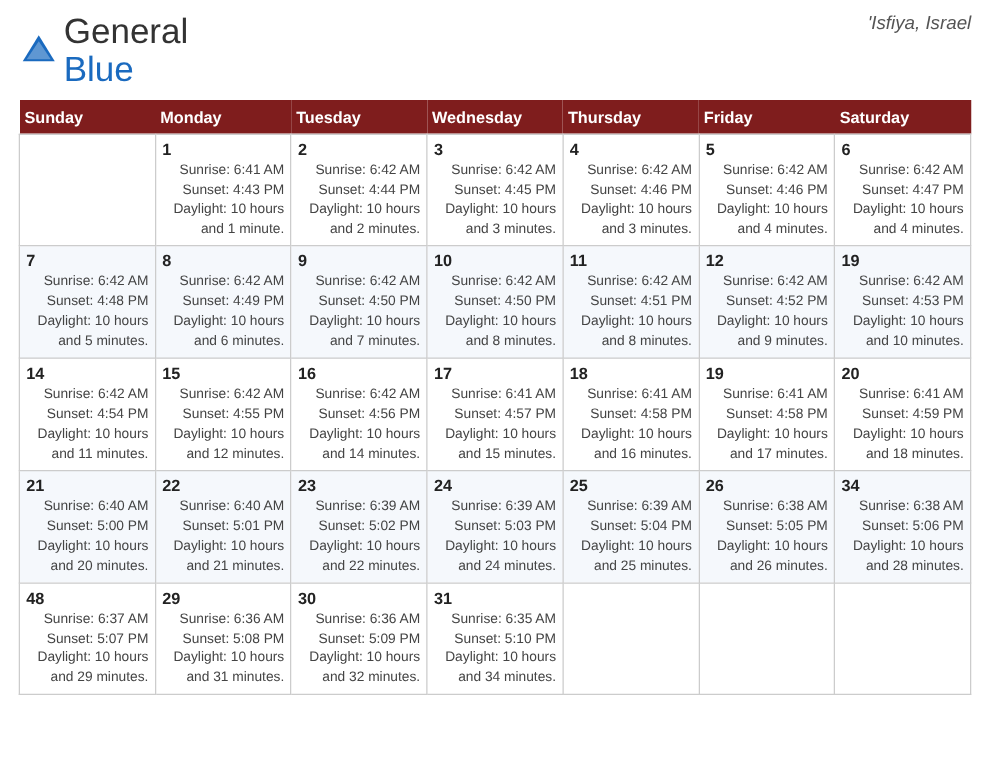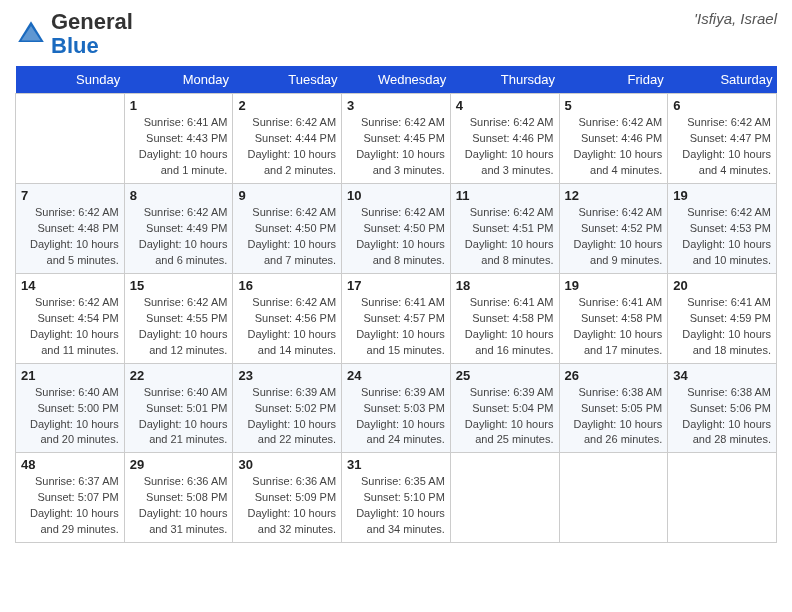--- a/index.html
+++ b/index.html
@@ -15,22 +15,22 @@
       justify-content: space-between;
       align-items: flex-start;
       margin-bottom: 8px;
     }
     .logo {
       display: flex;
       align-items: center;
       gap: 4px;
     }
     .logo-text {
-      font-size: 22px;
-      font-weight: bold;
+      font-size: 28px;
+      font-weight: normal;
       line-height: 1.1;
     }
     .logo-general { color: #333; }
     .logo-blue { color: #1a6abf; }
     .logo-icon {
       width: 32px;
       height: 32px;
     }
     .title-block {
       text-align: right;
@@ -44,26 +44,26 @@
       font-size: 15px;
       color: #555;
       font-style: italic;
     }
     table {
       width: 100%;
       border-collapse: collapse;
       font-size: 11.5px;
     }
     .day-header {
-      background-color: #1d4ed8;
+      background-color: #7f1d1d;
       color: #fff;
-      text-align: right;
+      text-align: left;
       padding: 6px 4px;
       font-size: 13px;
-      font-weight: normal;
+      font-weight: bold;
     }
     td {
       border: 1px solid #ccc;
       vertical-align: top;
       padding: 4px 5px;
       width: calc(100% / 7);
       height: 80px;
     }
     td.empty {
       background: #fff;

